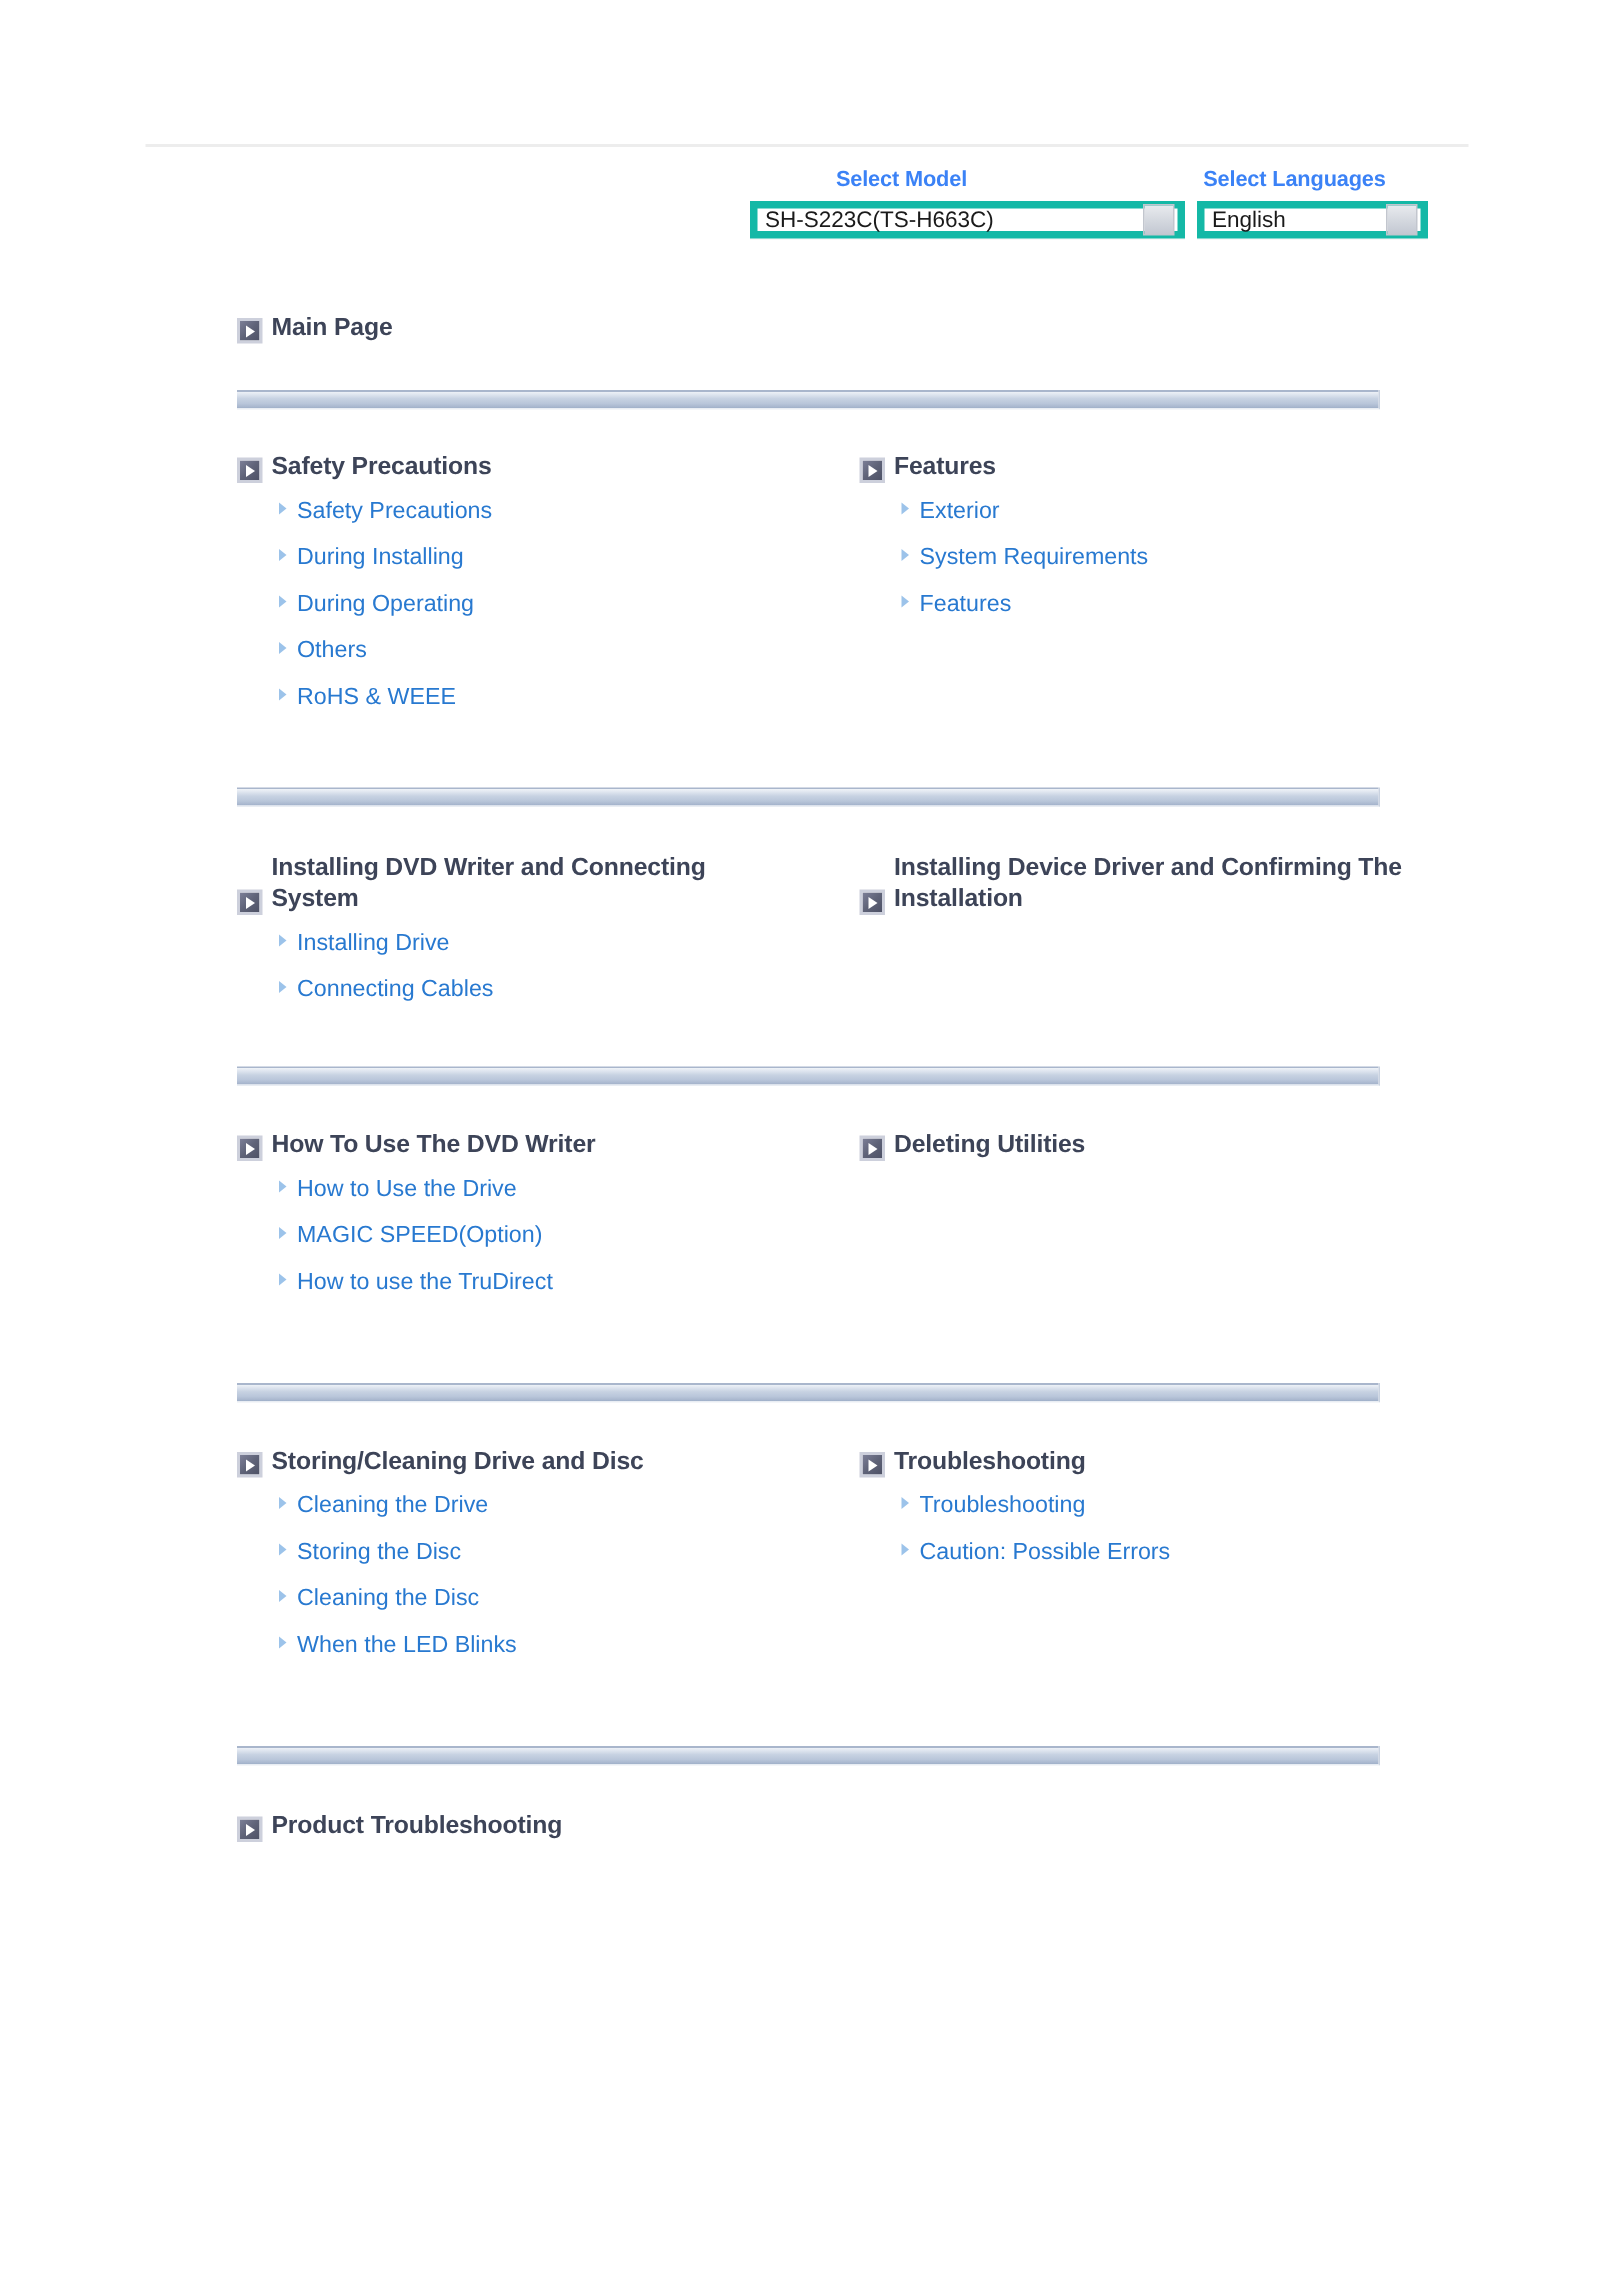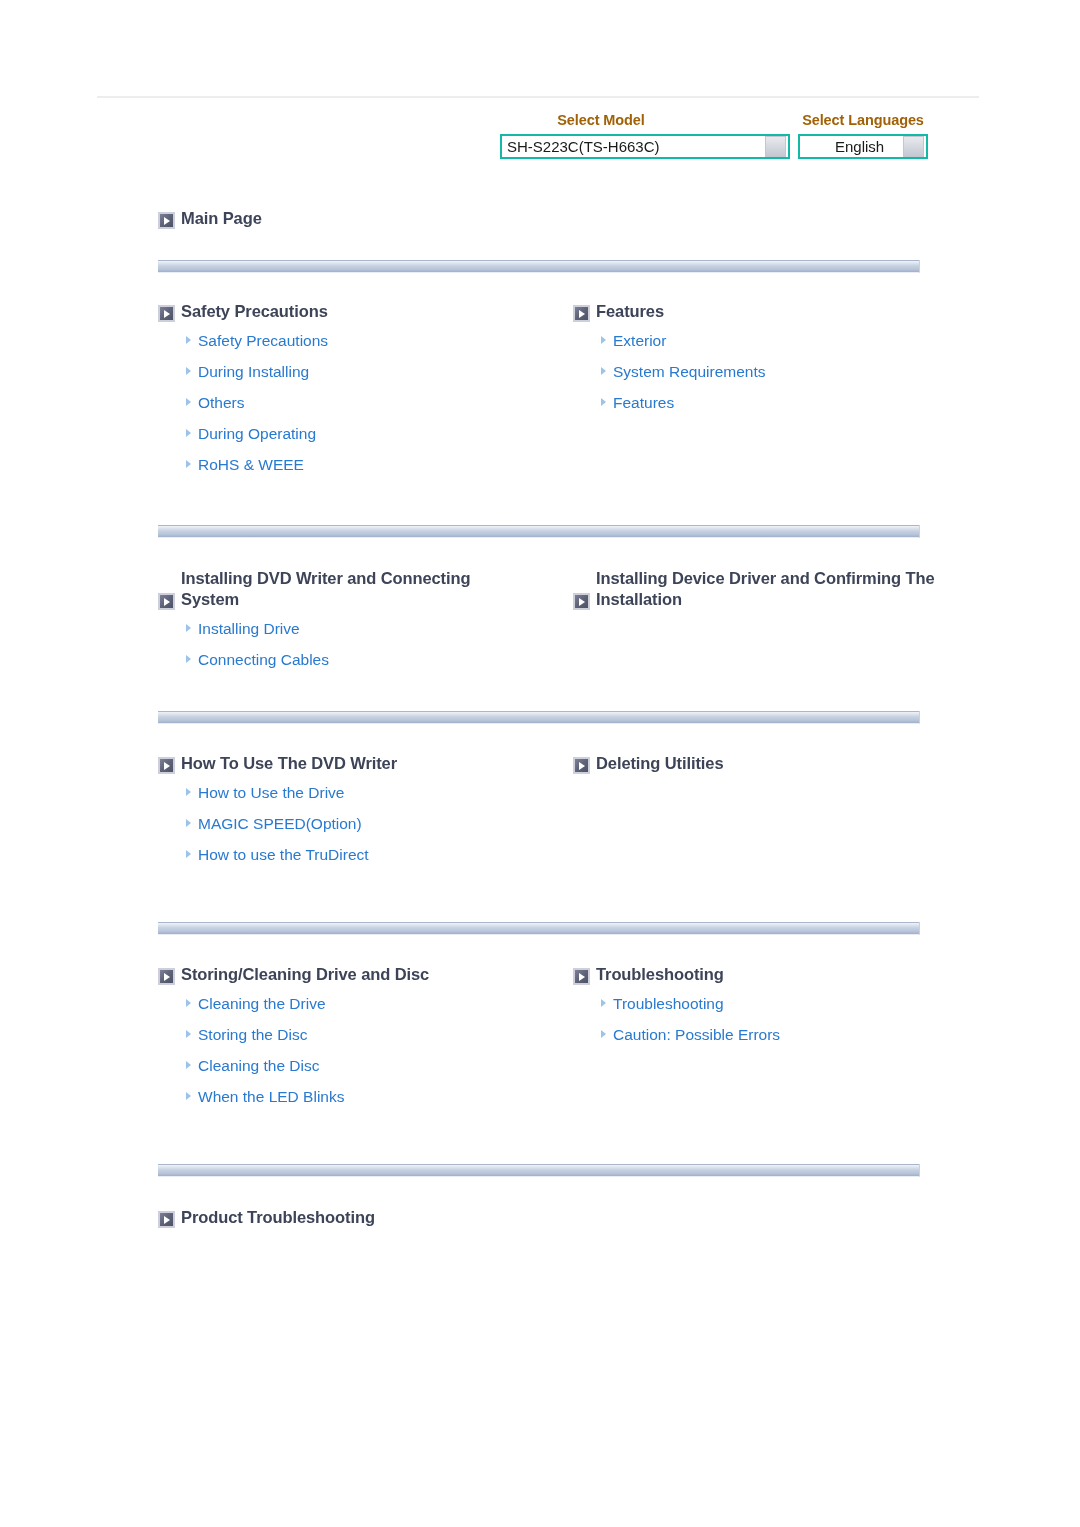--- a/index.html
+++ b/index.html
@@ -29,28 +29,28 @@
     position: absolute;
     left: 0;
     top: 112px;
     width: 1080px;
     height: 62px;
   }
   .sel-group { position: absolute; }
   .sel-label {
     font-size: 14.5px;
     font-weight: bold;
-    color: #a16207;
+    color: #3b82f6;
     text-align: center;
     letter-spacing: -0.1px;
     white-space: nowrap;
   }
   .sel-box {
     position: relative;
-    border: 2px solid #14b8a6;
+    border: 5px solid #14b8a6;
     background: #ffffff;
     height: 25px;
     display: flex;
     align-items: center;
     box-shadow: 0 1px 0 rgba(0,0,0,0.03);
   }
   .sel-value {
     font-size: 15px;
     color: #1a1a1a;
     padding-left: 5px;
@@ -68,21 +68,21 @@
   }
 
   
   #model-group { left: 500px; top: 0; width: 290px; }
   #model-group .sel-label { width: 202px; margin-left: 0; margin-bottom: 6px; }
   #model-group .sel-box { width: 290px; }
 
   
   #lang-group { left: 798px; top: 0; width: 130px; }
   #lang-group .sel-label { width: 130px; margin-bottom: 6px; text-align: center; }
-  #lang-group .sel-box { width: 130px; padding-left: 30px; }
+  #lang-group .sel-box { width: 154px; }
 
   
   .content {
     position: absolute;
     left: 158px;
     top: 208px;
     width: 790px;
   }
 
   .section { position: relative; }
@@ -223,25 +223,25 @@
         <li>
           <span class="bullet"></span>
           <span class="sub-link">Safety Precautions</span>
         </li>
         <li>
           <span class="bullet"></span>
           <span class="sub-link">During Installing</span>
         </li>
         <li>
           <span class="bullet"></span>
+          <span class="sub-link">During Operating</span>
+        </li>
+        <li>
+          <span class="bullet"></span>
           <span class="sub-link">Others</span>
-        </li>
-        <li>
-          <span class="bullet"></span>
-          <span class="sub-link">During Operating</span>
         </li>
         <li>
           <span class="bullet"></span>
           <span class="sub-link">RoHS &amp; WEEE</span>
         </li>
       </ul>
     </div>
 
     <div class="col">
       <div class="sec-head">

